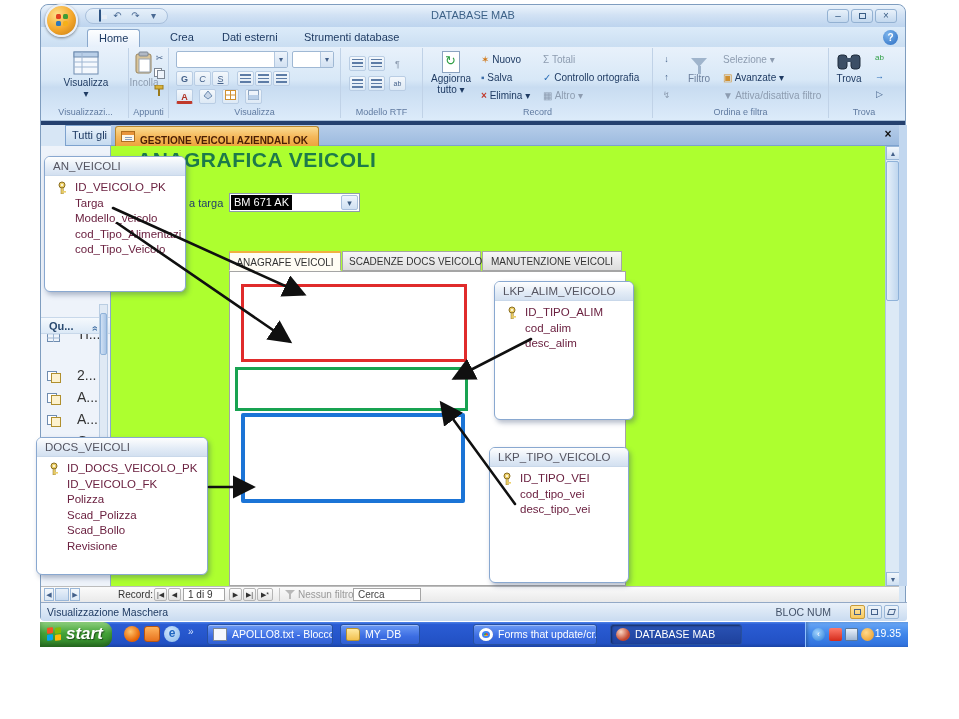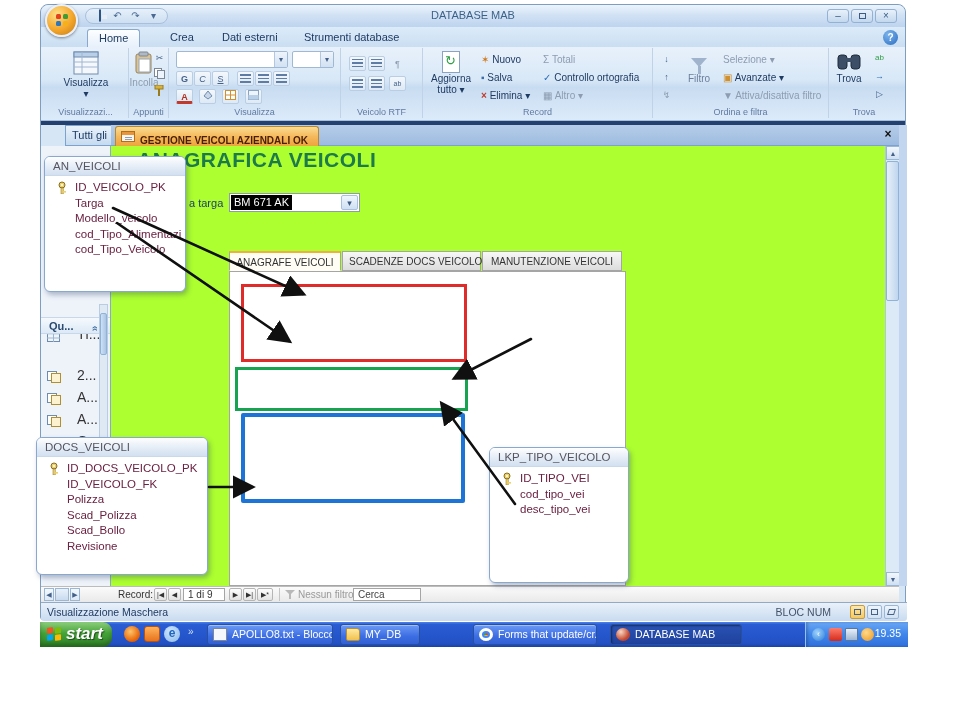--- a/index.html
+++ b/index.html
@@ -223,21 +223,21 @@
         <div class="rgl">Visualizza</div>
       </div>
 
       <div class="rgroup" style="left:300px; width:82px;">
         <div class="mini" style="left:8px; top:8px;"><span class="stripes" style="display:inline-block;margin-top:2px;"></span></div>
         <div class="mini" style="left:27px; top:8px;"><span class="stripes" style="display:inline-block;margin-top:2px;"></span></div>
         <div class="mini flat" style="left:48px; top:8px; color:#8d9cb0;">¶</div>
         <div class="mini" style="left:8px; top:28px;"><span class="stripes" style="display:inline-block;margin-top:2px;"></span></div>
         <div class="mini" style="left:27px; top:28px;"><span class="stripes" style="display:inline-block;margin-top:2px;"></span></div>
         <div class="mini" style="left:48px; top:28px; font-size:7px;">ab</div>
-        <div class="rgl">Veicolo RTF</div>
+        <div class="rgl">Modello RTF</div>
       </div>
 
       <div class="rgroup" style="left:382px; width:230px;">
         <div class="bigbtn" style="left:5px; width:46px;">
           <div class="gsheet" style="margin:0 auto;">
               <span style="position:absolute;left:2px;top:3px;color:#2f9e44;font-size:13px;">↻</span>
             </div>
           <div>Aggiorna</div>
           <div><span>tutto</span> <span>▾</span></div>
         </div>
@@ -462,20 +462,36 @@
         <span>ID_DOCS_VEICOLO_PK</span>
       </div>
       <div class="flrow"><span>ID_VEICOLO_FK</span></div>
       <div class="flrow"><span>Polizza</span></div>
       <div class="flrow"><span>Scad_Polizza</span></div>
       <div class="flrow"><span>Scad_Bollo</span></div>
       <div class="flrow"><span>Revisione</span></div>
     </div>
   </div>
 
+  <div class="flist" style="left:494px; top:281px; width:140px; height:139px;">
+    <div class="flist-title">LKP_ALIM_VEICOLO</div>
+    <div class="flrows">
+      <div class="flrow">
+        <span class="keyicon"><svg width="11" height="13">
+              <circle cx="5" cy="4" r="3" fill="#ecd06a" stroke="#8a6d1f"></circle>
+              <circle cx="5" cy="4" r="1" fill="#fff"></circle>
+              <rect x="4" y="7" width="2.2" height="6" fill="#ecd06a" stroke="#8a6d1f" stroke-width="0.5"></rect>
+              <rect x="6" y="10" width="3" height="1.6" fill="#ecd06a"></rect>
+            </svg></span>
+        <span>ID_TIPO_ALIM</span>
+      </div>
+      <div class="flrow"><span>cod_alim</span></div>
+      <div class="flrow"><span>desc_alim</span></div>
+    </div>
+  </div>
 
   <div class="flist" style="left:489px; top:447px; width:140px; height:136px;">
     <div class="flist-title">LKP_TIPO_VEICOLO</div>
     <div class="flrows">
       <div class="flrow">
         <span class="keyicon"><svg width="11" height="13">
               <circle cx="5" cy="4" r="3" fill="#ecd06a" stroke="#8a6d1f"></circle>
               <circle cx="5" cy="4" r="1" fill="#fff"></circle>
               <rect x="4" y="7" width="2.2" height="6" fill="#ecd06a" stroke="#8a6d1f" stroke-width="0.5"></rect>
               <rect x="6" y="10" width="3" height="1.6" fill="#ecd06a"></rect>

